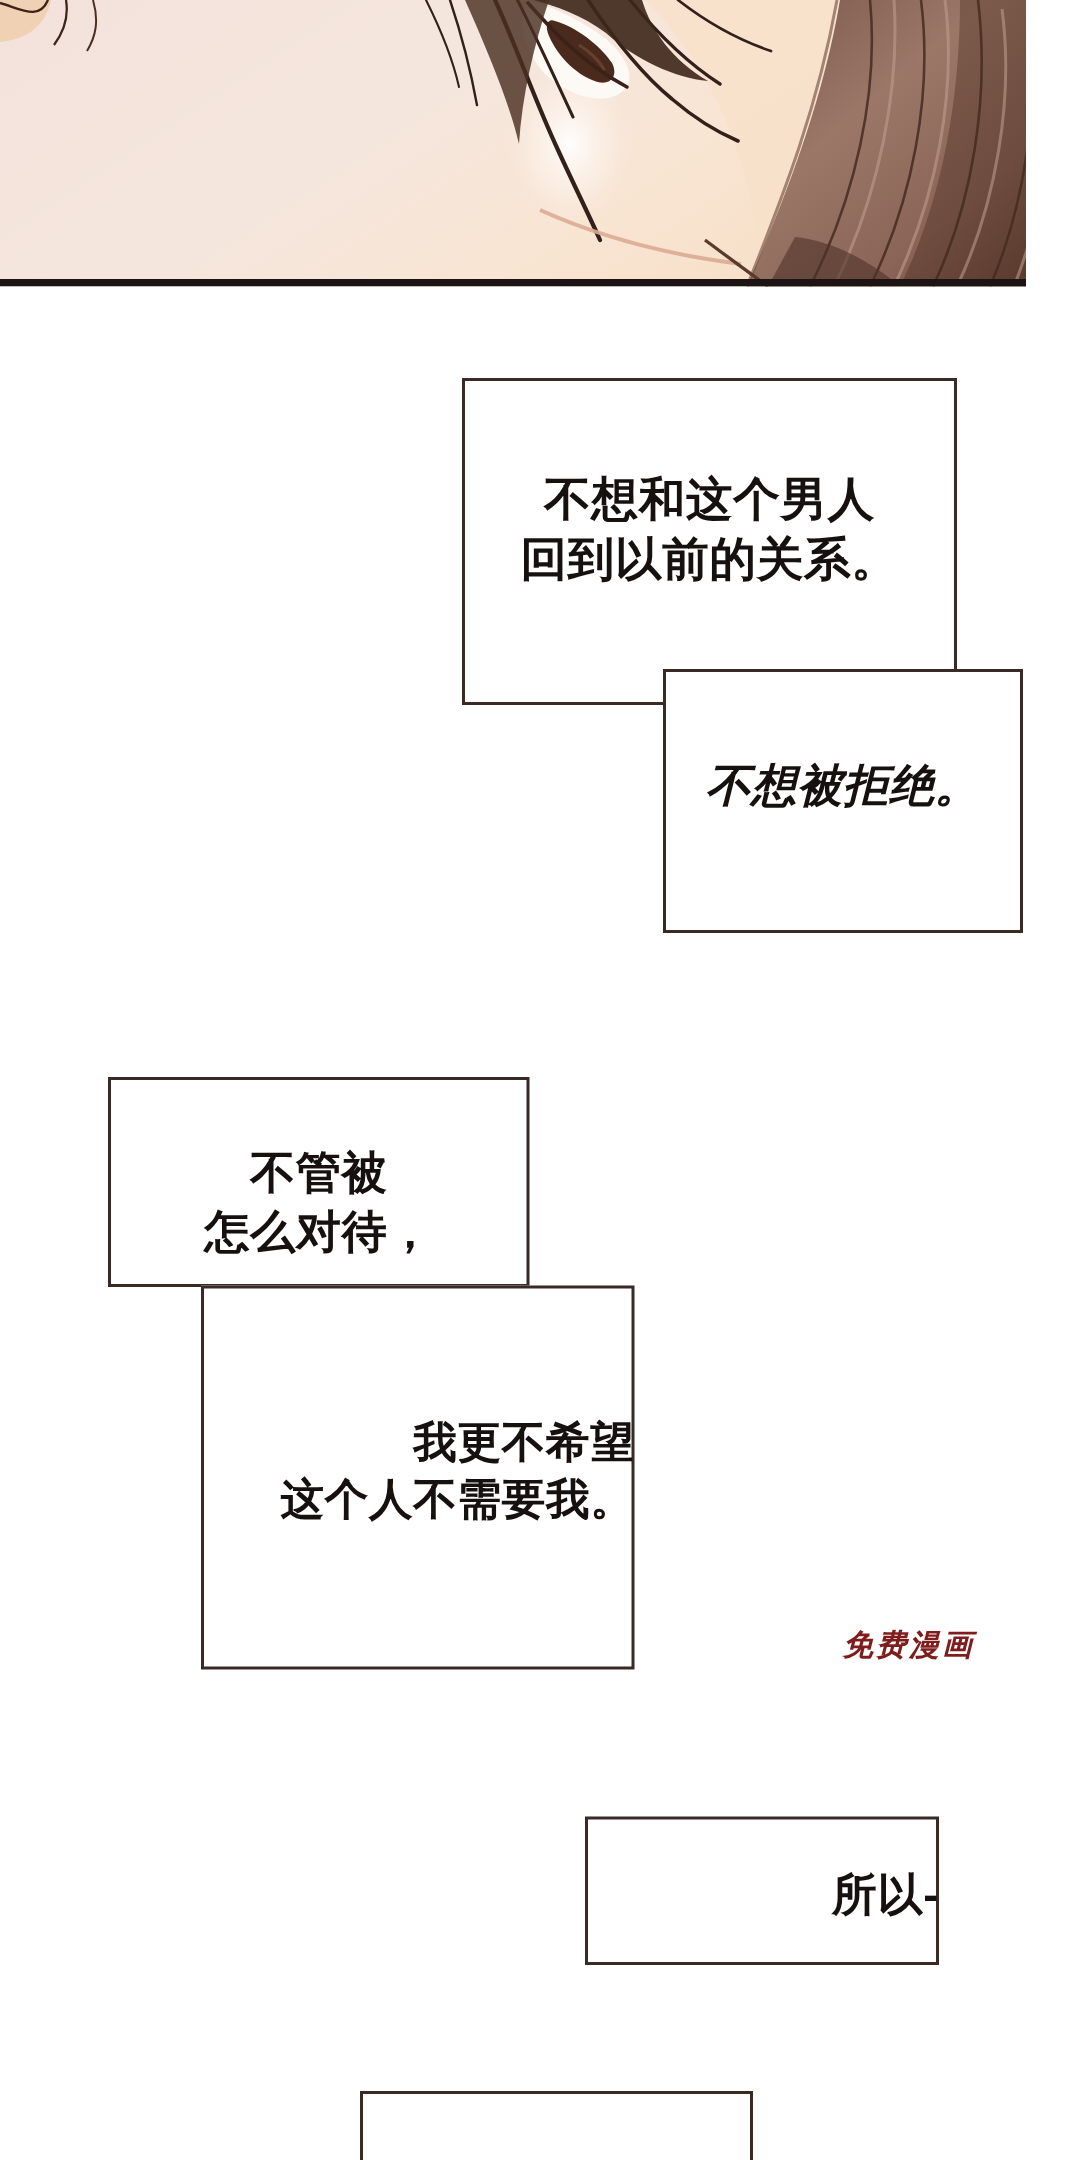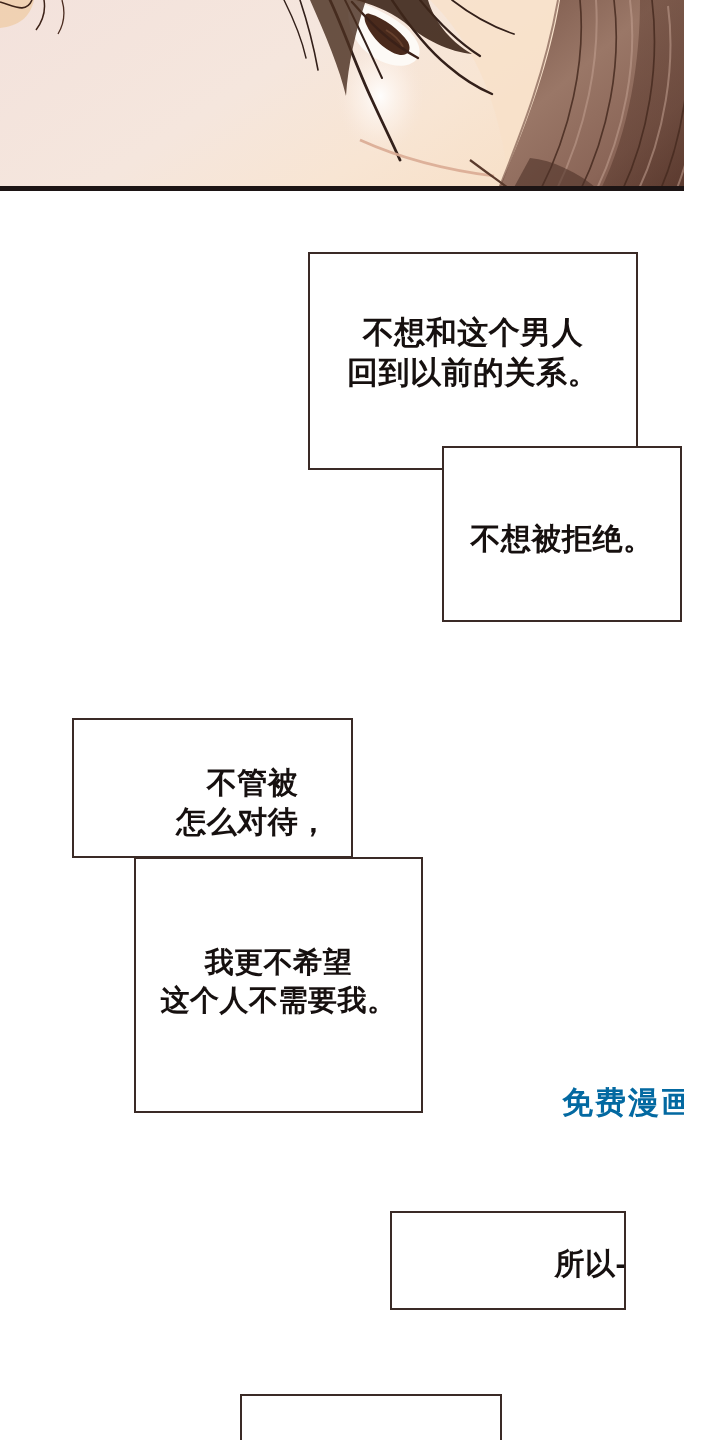--- a/index.html
+++ b/index.html
@@ -51,21 +51,21 @@
     color: #16100f;
     font-weight: 700;
     line-height: 1.30;
     text-align: center;
     white-space: pre-line;
     letter-spacing: 0.5px;
   }
 
   .t-lg { font-size: 31px; }
   .t-md { font-size: 30px; }
-  .t-sm { font-size: 29px; }
+  .t-sm { font-size: 29px; text-align: right; }
 
   
   .watermark {
     position: absolute;
     left: 562px;
     top: 1082px;
     width: 158px;
     height: 104px;
     pointer-events: none;
     user-select: none;
@@ -74,26 +74,27 @@
     font-size: 52px;
     font-weight: 700;
     color: #e9e9e9;
     letter-spacing: 1px;
     line-height: 1;
     text-shadow: 0 1px 0 #fafafa, 0 -1px 0 #d8d8d8;
     white-space: nowrap;
   }
   .wm-sub {
     margin-top: 5px;
-    font-size: 31px;
+    font-size: 20px;
     font-weight: 700;
-    color: #0369a1;
+    color: #7f1d1d;
     letter-spacing: 2px;
     line-height: 1;
     white-space: nowrap;
+    font-style: italic;
   }
 </style>
 </head>
 <body>
 
 <div id="page">
 
   <div class="art-panel">
     <svg class="art-svg" viewBox="0 0 720 191" preserveAspectRatio="none">
       <defs>
@@ -181,24 +182,24 @@
       <path d="M512,191 L600,191 C578,172 552,160 530,158 Z" fill="#4e3228" opacity="0.6"></path>
     </svg>
     <div class="panel-rule"></div>
   </div>
 
   <div class="bubble" style="left:308px; top:252px; width:330px; height:218px;"></div>
   <div class="bubble-text t-lg" style="left:308px; top:313px; width:330px;">不想和这个男人
 回到以前的关系。</div>
 
   <div class="bubble" style="left:442px; top:446px; width:240px; height:176px;"></div>
-  <div class="bubble-text t-md" style="left:442px; top:519px; width:240px;">不想被拒绝。</div>
+  <div class="bubble-text t-md" style="left:442px; top:505px; width:240px;font-style:italic;">不想被拒绝。</div>
 
   <div class="bubble" style="left:72px; top:718px; width:281px; height:140px;"></div>
-  <div class="bubble-text t-md" style="left:72px; top:763px; width:281px;padding-left:40px;">不管被
+  <div class="bubble-text t-md" style="left:72px; top:763px; width:281px;">不管被
 怎么对待，</div>
 
   <div class="bubble" style="left:134px; top:857px; width:289px; height:256px;"></div>
   <div class="bubble-text t-sm" style="left:134px; top:944px; width:289px;">我更不希望
 这个人不需要我。</div>
 
   <div class="watermark">
     <div class="wm-sub">免费漫画</div>
   </div>
 

